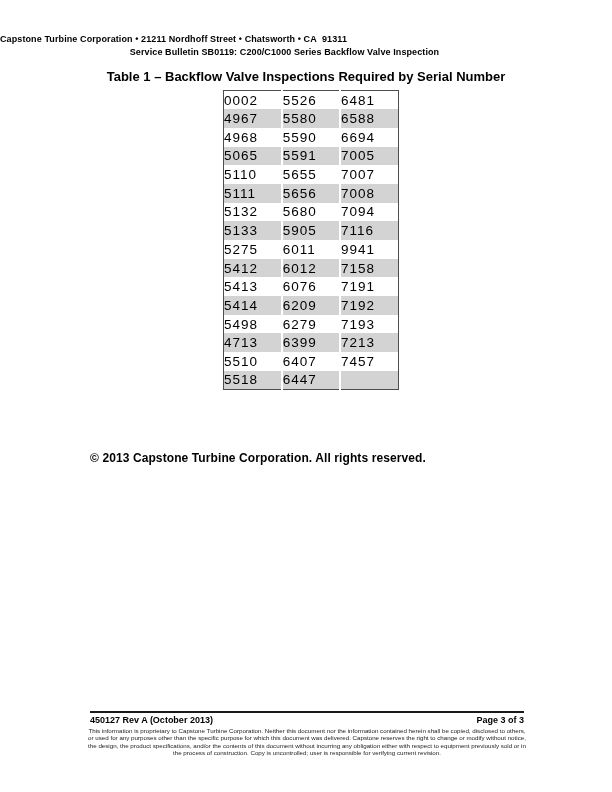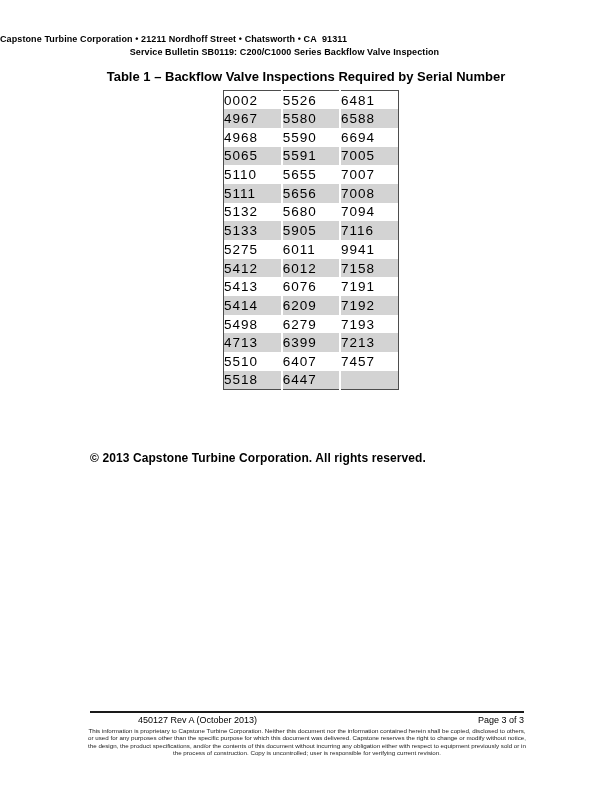--- a/index.html
+++ b/index.html
@@ -84,23 +84,22 @@
   .footer-row {
     position: absolute;
     top: 715px; left: 90px;
     width: 434px;
     display: flex;
     justify-content: space-between;
     align-items: baseline;
   }
   .footer-doc, .footer-page {
     font-size: 9px;
-    font-weight: normal;
+    font-weight: bold;
     white-space: nowrap;
-    margin-left: 48px;
   }
   .footer-disclaimer {
     position: absolute;
     top: 727px; left: 87px;
     width: 440px;
     font-size: 6.2px;
     line-height: 7.4px;
     text-align: center;
     color: #222222;
   }

